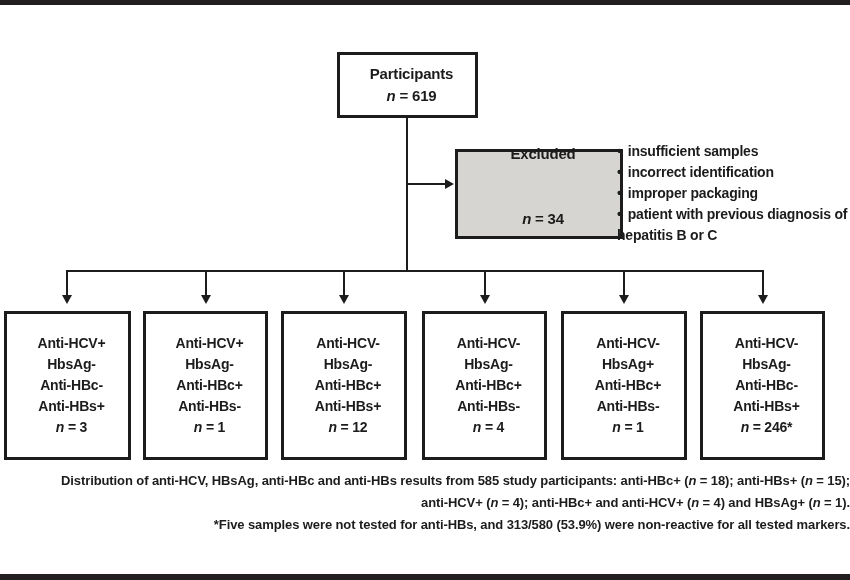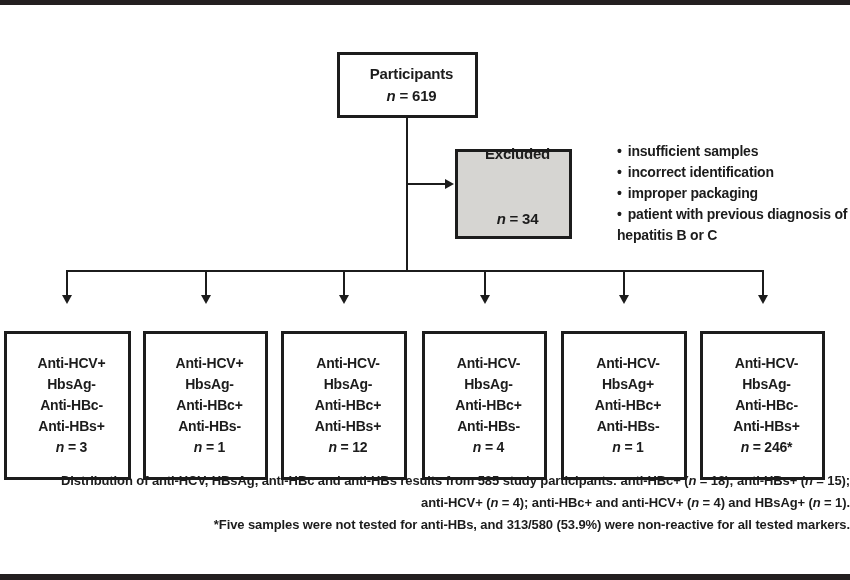--- a/index.html
+++ b/index.html
@@ -32,21 +32,21 @@
     text-align: center;
     padding-left: 8px;
   }
   .node-box.gray { background: #d6d5d2; }
   .node-line {
     font-size: 15px;
     line-height: 22px;
     letter-spacing: -0.2px;
     white-space: nowrap;
   }
-  .result-box { top: 311px; height: 149px; margin-top: 20px; }
+  .result-box { top: 311px; height: 149px; }
   .result-line {
     font-size: 14px;
     line-height: 21px;
     letter-spacing: -0.2px;
     white-space: nowrap;
   }
   .conn {
     position: absolute;
     background: #1c1c1c;
   }
@@ -96,21 +96,21 @@
   <div class="node-box" style="left:337px; top:52px; width:141px; height:66px;">
     <div class="node-line">Participants</div>
     <div class="node-line"><span style="font-style: italic;">n</span><span> = 619</span></div>
   </div>
 
   <div class="conn" style="left:406px; top:118px; width:2px; height:153px;"></div>
 
   <div class="conn" style="left:407px; top:183px; width:39px; height:2px;"></div>
   <div class="arrowhead-right" style="left:445px; top:179px;"></div>
 
-  <div class="node-box gray" style="left:455px; top:149px; width:117px; height:90px; padding-bottom:16px;gap:43px;">
+  <div class="node-box gray" style="left:455px; top:149px; width:168px; height:90px; padding-bottom:16px;gap:43px;">
     <div class="node-line">Excluded</div>
     <div class="node-line"><span style="font-style: italic;">n</span><span> = 34</span></div>
   </div>
 
   <div id="exclusion-list">
     <div class="reason-item">
       <span class="bullet">•</span><span>insufficient samples</span>
     </div>
     <div class="reason-item">
       <span class="bullet">•</span><span>incorrect identification</span>

